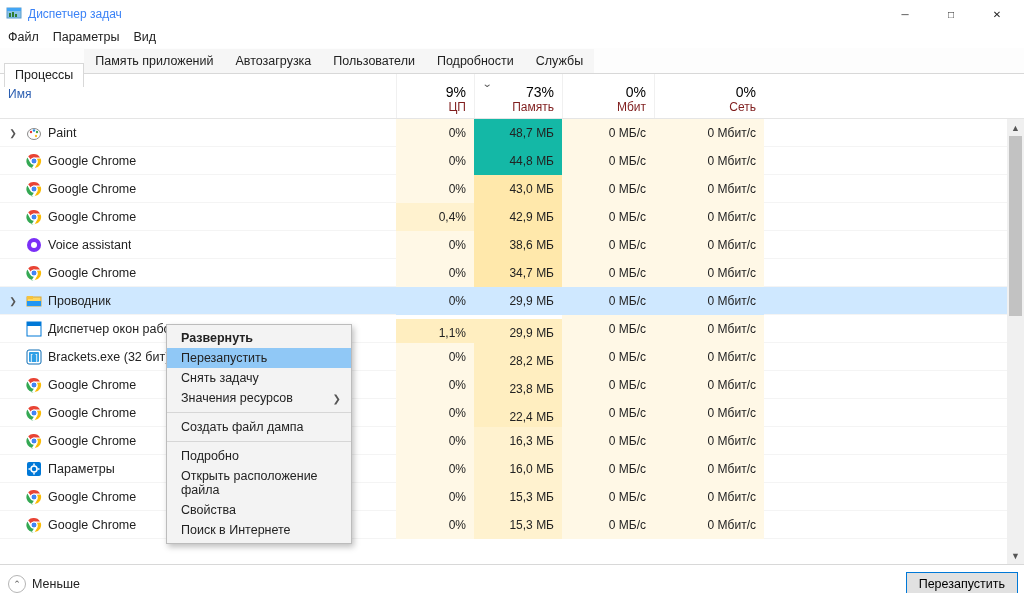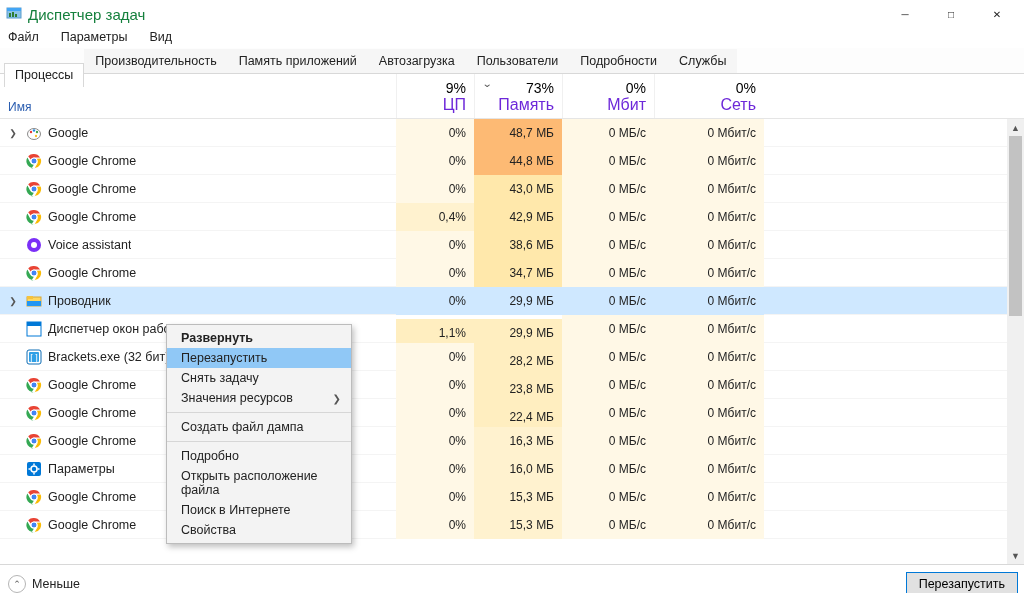--- a/index.html
+++ b/index.html
@@ -14,32 +14,32 @@
   }
   
   .titlebar {
     display: flex; align-items: center;
     height: 28px; padding: 0 4px 0 6px;
   }
   .titlebar .icon {
     width: 16px; height: 16px; margin-right: 6px;
     display: flex; align-items: center; justify-content: center;
   }
-  .titlebar .title { flex: 0 0 auto; font-size: 15px; color: #15803d; }
+  .titlebar .title { flex: 0 0 auto; font-size: 12px; color: #3b82f6; }
   .titlebar .spacer { flex: 1 1 auto; }
   .wincontrols { display: flex; }
   .wincontrols .btn {
     width: 46px; height: 28px;
     display: flex; align-items: center; justify-content: center;
     cursor: default;
   }
   .winicon { font-family: "Segoe MDL2 Assets", "Segoe UI Symbol", sans-serif; font-size: 10px; }
   
   .menubar {
-    display: flex; gap: 22px;
+    display: flex; gap: 14px;
     padding: 2px 8px 4px 8px;
     font-size: 12.5px;
   }
   .menubar span { cursor: default; }
   
   .tabs {
     display: flex; align-items: flex-end;
     padding-left: 4px;
     border-bottom: 1px solid #d8d8d8;
     background: #fdfdfd;
@@ -71,36 +71,36 @@
   .colheaders {
     display: flex;
     height: 45px;
     border-bottom: 1px solid #e5e5e5;
     font-size: 12px;
     color: #2a5db0;
     align-items: stretch;
   }
   .colheaders .namecol {
     width: 396px;
-    display: flex; flex-direction: column; justify-content: flex-end;
+    display: flex; flex-direction: column; justify-content: center;
     padding: 0 0 4px 8px;
     color: #2a5db0;
   }
   .colheaders .metric {
     width: 78px;
     display: flex; flex-direction: column; align-items: flex-end; justify-content: flex-end;
     padding: 0 8px 4px 0;
     border-left: 1px solid #f0f0f0;
     position: relative;
   }
   .colheaders .metric.wide { width: 88px; }
   .colheaders .metric.widest { width: 92px; }
   .colheaders .metric.net { width: 110px; }
   .colheaders .pct { color: #000; font-size: 14px; }
-  .colheaders .lbl { color: #6d28d9; font-size: 16px; }
+  .colheaders .lbl { color: #7f1d1d; font-size: 12px; }
   .sortarrow {
     position: absolute;
     left: 8px; top: 4px;
     font-size: 10px; color: #5a5a5a;
     transform: scaleX(1.3);
   }
   
   .rows {
     position: relative;
     flex: 1 1 auto;
@@ -137,21 +137,21 @@
   }
   .row .cpu { width: 78px; }
   .row .mem { width: 88px; }
   .row .disk { width: 92px; }
   .row .net { width: 110px; }
   
   .h0 { background: #fff8e6; }
   .h1 { background: #fff2cf; }
   .h2 { background: #ffeec0; margin-top: 9px; }
   .h3 { background: #ffe8ab; }
-  .h4 { background: #fdba74; }
+  .h4 { background: #14b8a6; }
   .hsel { background: #cfe8ff !important; }
   .row.selected .namecell { background: #cfe8ff; }
   .row.selected { background: #cfe8ff; }
   
   .ctxmenu {
     position: absolute;
     left: 166px;
     top: 205px;
     width: 186px;
     background: #f3f3f3;
@@ -256,21 +256,20 @@
 </div>
 
 <div class="menubar">
   <span>Файл</span>
   <span>Параметры</span>
   <span>Вид</span>
 </div>
 
 <div class="tabs">
   <div class="tab active">Процессы</div>
-  <div class="tab">Производительность</div>
   <div class="tab">Память приложений</div>
   <div class="tab">Автозагрузка</div>
   <div class="tab">Пользователи</div>
   <div class="tab">Подробности</div>
   <div class="tab">Службы</div>
 </div>
 
 <div class="gridwrap">
 
   <div class="colheaders">
@@ -303,21 +302,21 @@
           <span class="expander">❯</span>
           <span class="appicon">
             <svg class="ico" viewBox="0 0 16 16">
               <ellipse cx="8" cy="9" rx="6.5" ry="5.5" fill="#fff" stroke="#8a8a8a"></ellipse>
               <circle cx="5" cy="7" r="1.2" fill="#e53935"></circle>
               <circle cx="8" cy="5.5" r="1.2" fill="#1e88e5"></circle>
               <circle cx="11" cy="7" r="1.2" fill="#43a047"></circle>
               <circle cx="10" cy="11" r="1.2" fill="#fbc02d"></circle>
             </svg>
           </span>
-          <span class="pname">Google</span>
+          <span class="pname">Paint</span>
         </div>
         <div class="cell cpu h0">0%</div>
         <div class="cell mem h4">48,7 МБ</div>
         <div class="cell disk h0">0 МБ/с</div>
         <div class="cell net h0">0 Мбит/с</div>
       </div>
       <div class="row">
         <div class="namecell">
           <span class="expander"></span>
           <span class="appicon">
@@ -591,22 +590,22 @@
       <div class="mi">Снять задачу</div>
       <div class="mi">
         <span>Значения ресурсов</span>
         <span class="sub">❯</span>
       </div>
       <div class="sep"></div>
       <div class="mi">Создать файл дампа</div>
       <div class="sep"></div>
       <div class="mi">Подробно</div>
       <div class="mi">Открыть расположение файла</div>
+      <div class="mi">Свойства</div>
       <div class="mi">Поиск в Интернете</div>
-      <div class="mi">Свойства</div>
     </div>
 
     <div class="vscroll">
       <div class="arrow">▲</div>
       <div class="track">
         <div class="thumb"></div>
       </div>
       <div class="arrow">▼</div>
     </div>
   </div>

